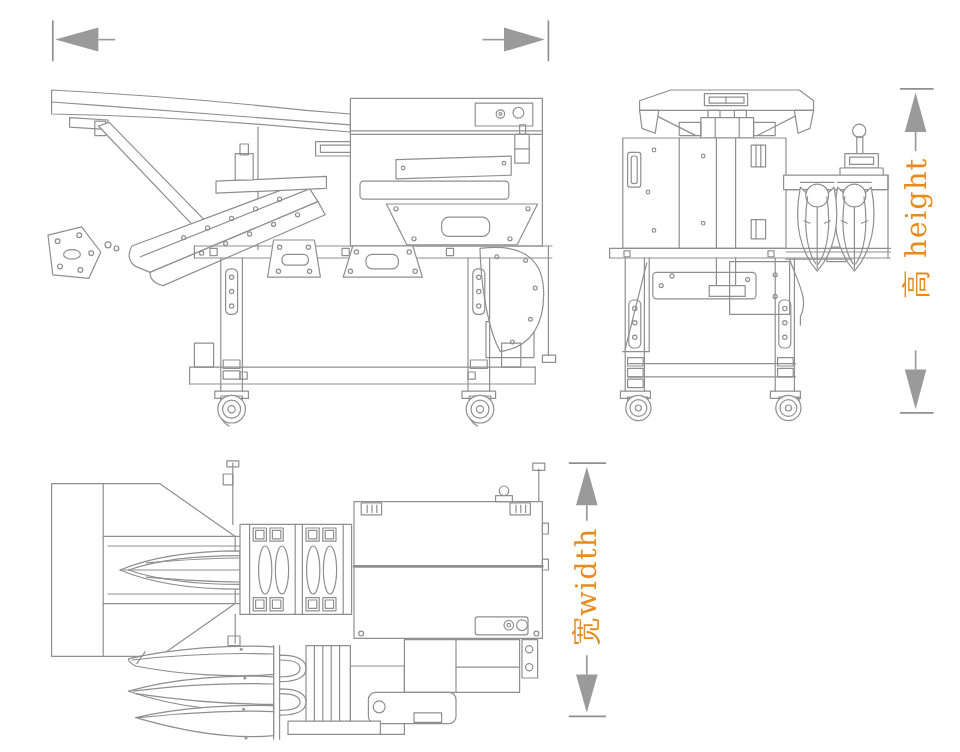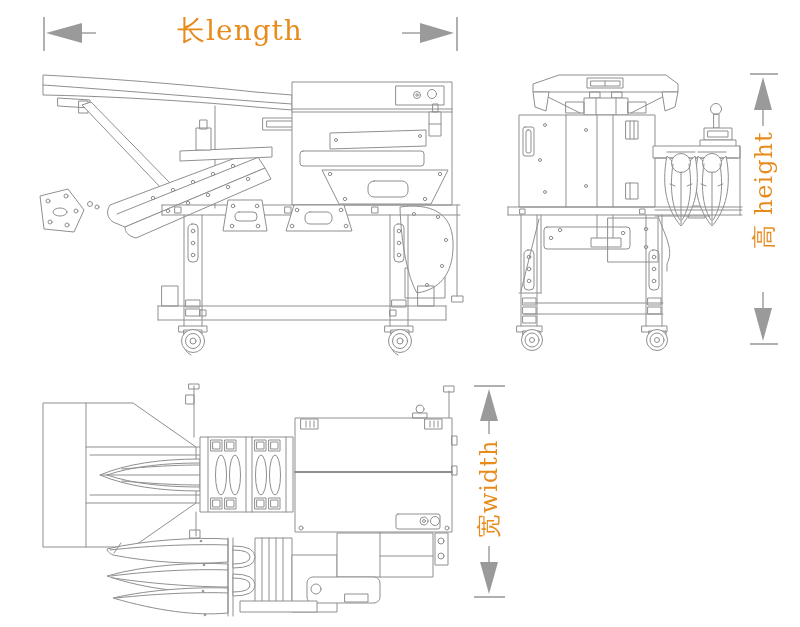--- a/index.html
+++ b/index.html
@@ -20,21 +20,20 @@
 </head>
 <body>
 
 <div id="stage">
 
   <svg style="left:38px;top:14px" width="60" height="40" viewBox="0 0 60 40">
     <line class="tick" x1="6" y1="3" x2="6" y2="37"></line>
     <polygon class="ar" points="8,19 44,9 44,29"></polygon>
     <line class="tail" x1="44" y1="19" x2="58" y2="19"></line>
   </svg>
-  <div class="dim-label h" style="left:160px;top:12px;width:160px;height:38px">长length</div>
   <svg style="left:400px;top:14px" width="62" height="40" viewBox="0 0 62 40">
     <line class="tail" x1="2" y1="19" x2="20" y2="19"></line>
     <polygon class="ar" points="54,19 20,9 20,29"></polygon>
     <line class="tick" x1="57" y1="3" x2="57" y2="37"></line>
   </svg>
 
   <svg style="left:30px;top:55px" width="440" height="305" viewBox="30 55 440 305">
     <g>
       <path class="w" d="M43,75 C120,79 200,86 255,92 L292,95 L292,110 L255,107 C180,100 100,96 43,95 Z"></path>
       <path class="s" d="M43,85 C130,91 220,99 292,104"></path>

